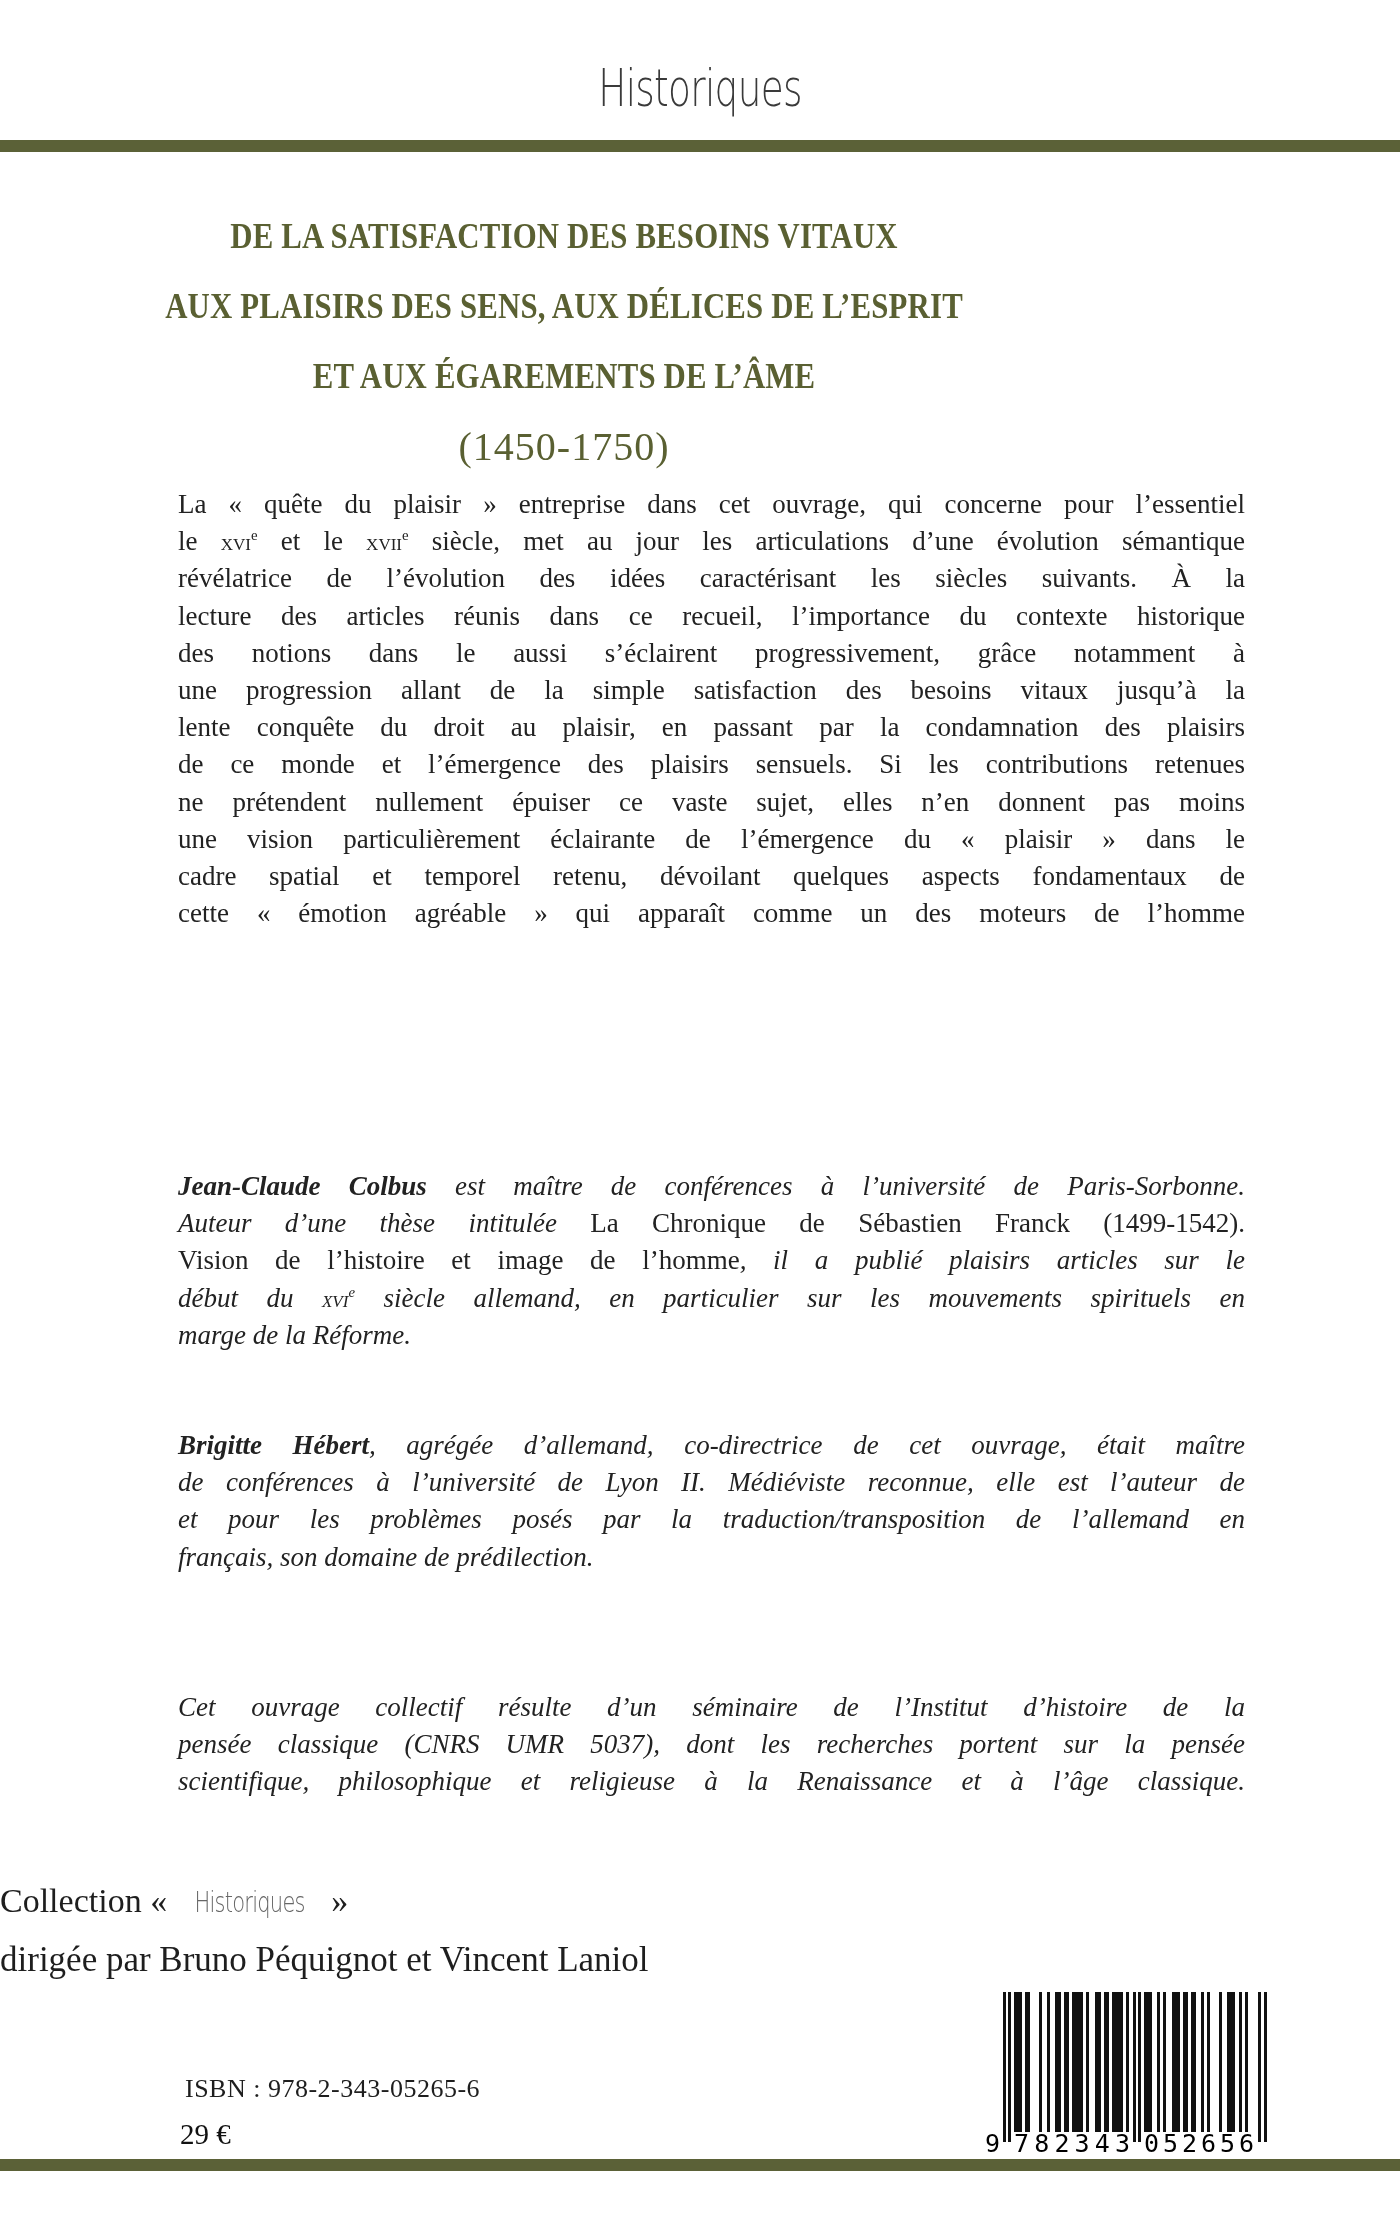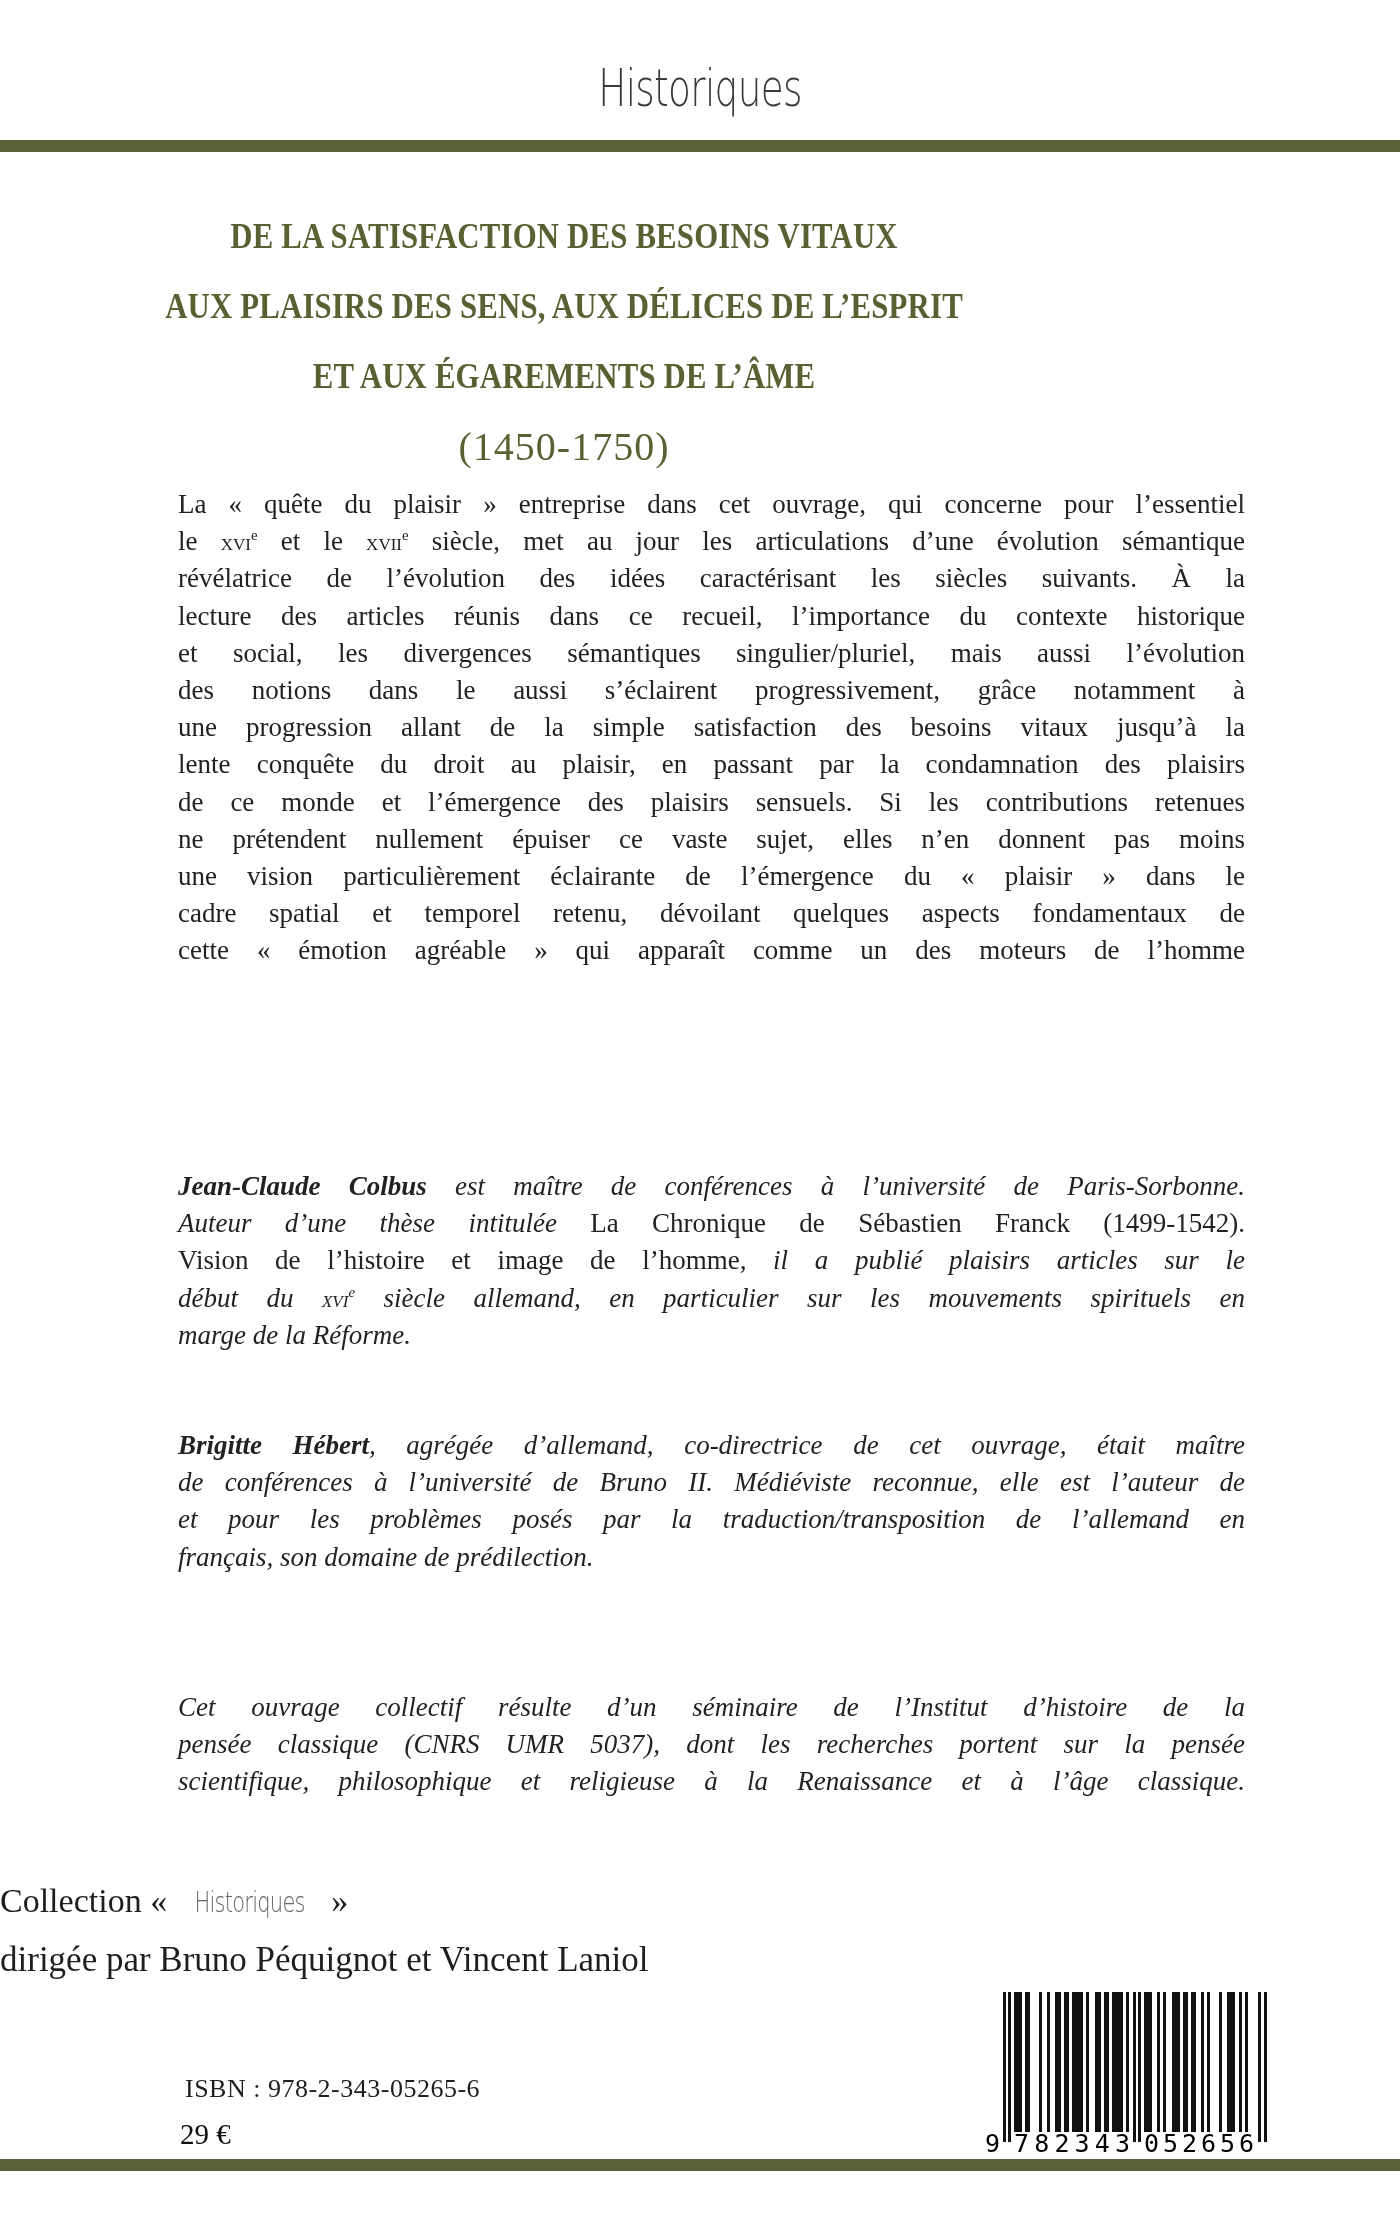--- a/index.html
+++ b/index.html
@@ -61,42 +61,41 @@
   <span class="line">AUX PLAISIRS DES SENS, AUX DÉLICES DE L’ESPRIT</span>
   <span class="line">ET AUX ÉGAREMENTS DE L’ÂME</span>
   <span class="line dates">(1450-1750)</span>
 </div>
 
 <div class="abs body-block p-main">
   <span class="line">La « quête du plaisir » entreprise dans cet ouvrage, qui concerne pour l’essentiel</span>
   <span class="line"><span>le </span><span class="sc">xvi</span><sup>e</sup><span> et le </span><span class="sc">xvii</span><sup>e</sup><span> siècle, met au jour les articulations d’une évolution sémantique</span></span>
   <span class="line">révélatrice de l’évolution des idées caractérisant les siècles suivants. À la</span>
   <span class="line">lecture des articles réunis dans ce recueil, l’importance du contexte historique</span>
-  <span class="line">et social, les divergences sémantiques singulier/pluriel, mais aussi l’évolution</span>
   <span class="line">des notions dans le aussi s’éclairent progressivement, grâce notamment à</span>
   <span class="line">une progression allant de la simple satisfaction des besoins vitaux jusqu’à la</span>
   <span class="line">lente conquête du droit au plaisir, en passant par la condamnation des plaisirs</span>
   <span class="line">de ce monde et l’émergence des plaisirs sensuels. Si les contributions retenues</span>
   <span class="line">ne prétendent nullement épuiser ce vaste sujet, elles n’en donnent pas moins</span>
   <span class="line">une vision particulièrement éclairante de l’émergence du « plaisir » dans le</span>
   <span class="line">cadre spatial et temporel retenu, dévoilant quelques aspects fondamentaux de</span>
   <span class="line">cette « émotion agréable » qui apparaît comme un des moteurs de l’homme</span>
 </div>
 
 <div class="abs body-block p-bio1">
   <span class="line"><span class="bold-italic">Jean-Claude Colbus</span><span> est maître de conférences à l’université de Paris-Sorbonne.</span></span>
   <span class="line"><span>Auteur d’une thèse intitulée </span><span class="upright">La Chronique de Sébastien Franck (1499-1542).</span></span>
   <span class="line"><span class="upright">Vision de l’histoire et image de l’homme</span><span>, il a publié plaisirs articles sur le</span></span>
   <span class="line"><span>début du </span><span class="sc">xvi</span><sup>e</sup><span> siècle allemand, en particulier sur les mouvements spirituels en</span></span>
   <span class="line last">marge de la Réforme.</span>
 </div>
 
 <div class="abs body-block p-bio2">
   <span class="line"><span class="bold-italic">Brigitte Hébert</span><span>, agrégée d’allemand, co-directrice de cet ouvrage, était maître</span></span>
-  <span class="line">de conférences à l’université de Bruno II. Médiéviste reconnue, elle est l’auteur de</span>
+  <span class="line">de conférences à l’université de Lyon II. Médiéviste reconnue, elle est l’auteur de</span>
   <span class="line">et pour les problèmes posés par la traduction/transposition de l’allemand en</span>
   <span class="line last">français, son domaine de prédilection.</span>
 </div>
 
 <div class="abs body-block p-note">
   <span class="line">Cet ouvrage collectif résulte d’un séminaire de l’Institut d’histoire de la</span>
   <span class="line">pensée classique (CNRS UMR 5037), dont les recherches portent sur la pensée</span>
   <span class="line">scientifique, philosophique et religieuse à la Renaissance et à l’âge classique.</span>
 </div>
 

